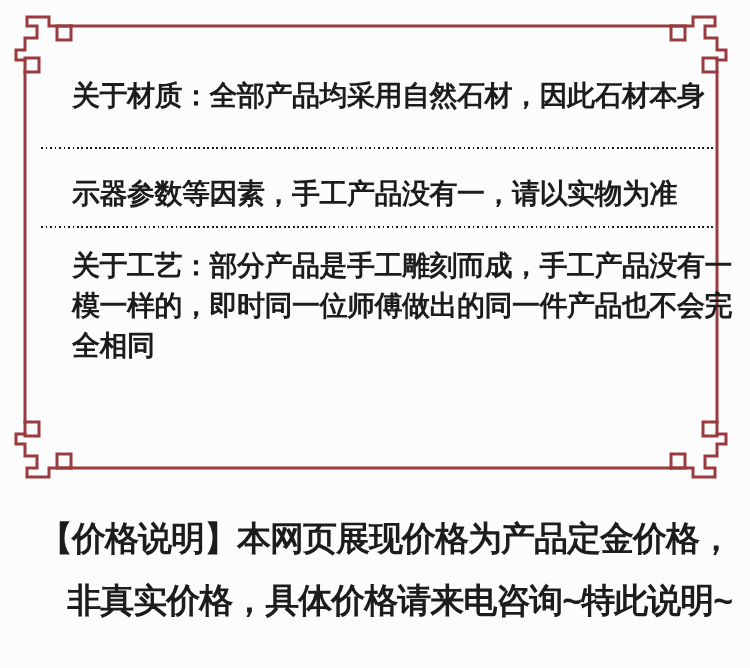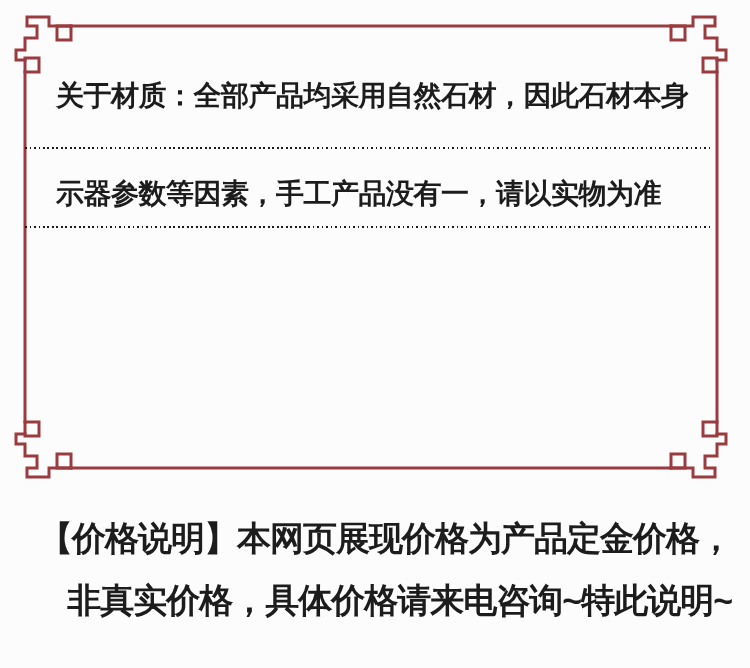--- a/index.html
+++ b/index.html
@@ -21,21 +21,21 @@
   .frame{
     position:absolute;left:13px;top:14px;
     width:716px;height:466px;
   }
   .frame-svg{
     position:absolute;inset:0;
     color:var(--accent);
     display:block;
   }
   .frame-content{
-    position:absolute;left:12px;right:16px;top:0;
+    position:absolute;left:28px;right:16px;top:0;
   }
   .para{
     padding:0 16px 0 31px;
     font-size:28px;
     line-height:40px;
     font-weight:700;
     letter-spacing:-0.5px;
     color:var(--text);
   }
   .para .line{
@@ -93,19 +93,24 @@
     </div>
 
     <div class="sep sep-1"></div>
 
     <div class="para">
       <span class="line">示器参数等因素，手工产品没有一，请以实物为准</span>
     </div>
 
     <div class="sep sep-2"></div>
 
+    <div class="para">
+      <span class="line">关于工艺：部分产品是手工雕刻而成，手工产品没有一</span>
+      <span class="line">模一样的，即时同一位师傅做出的同一件产品也不会完</span>
+      <span class="line">全相同</span>
+    </div>
   </div>
 </div>
 
 <div class="price-note">
   <span class="line">【价格说明】本网页展现价格为产品定金价格，</span>
   <span class="line">非真实价格，具体价格请来电咨询~特此说明~</span>
 </div>
 
 </body></html>

